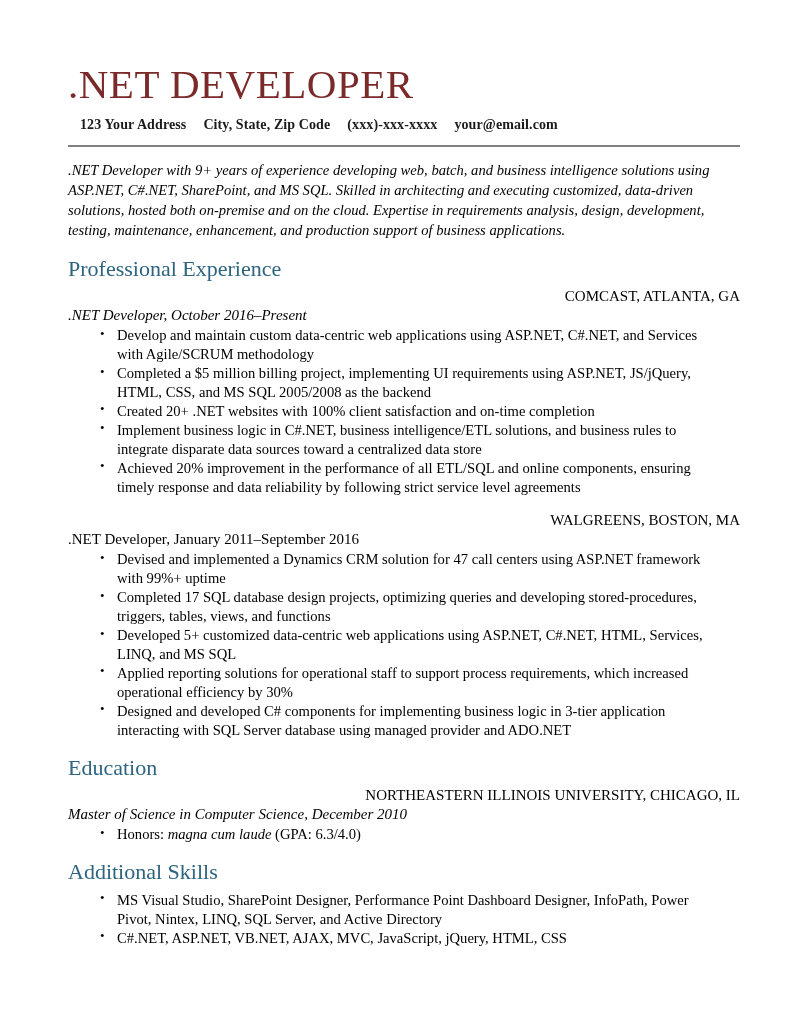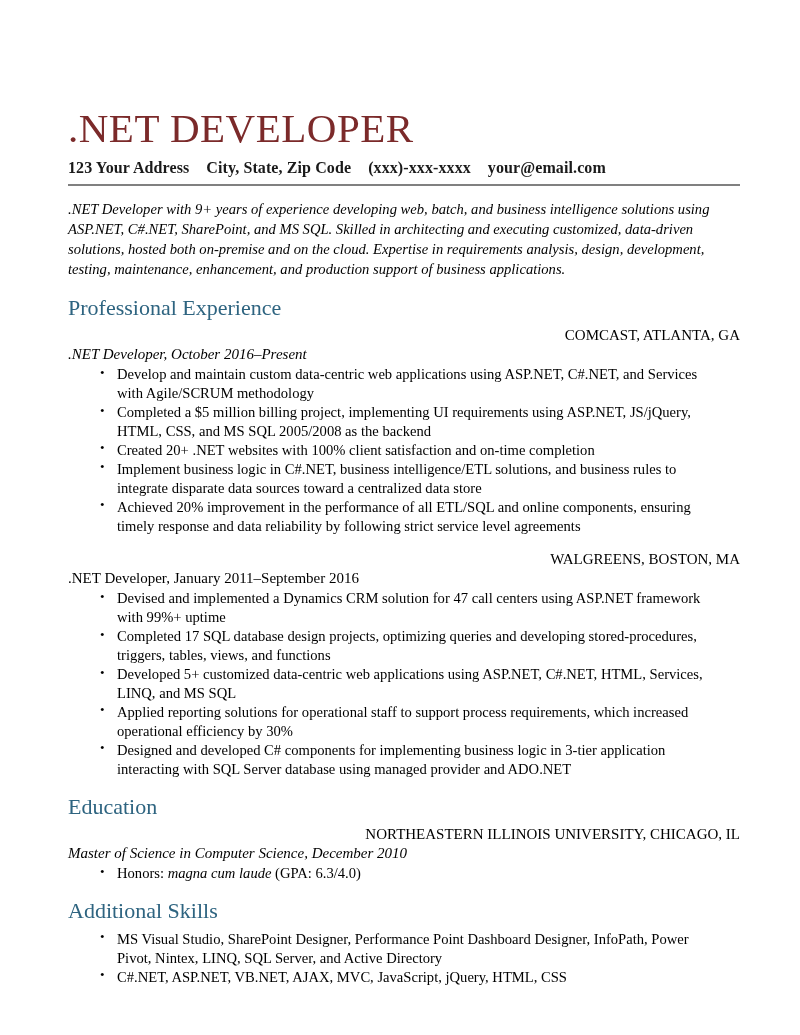--- a/index.html
+++ b/index.html
@@ -14,39 +14,39 @@
     font-family: "Liberation Serif", "DejaVu Serif", serif;
     color: #000000;
     overflow: hidden;
   }
   .page {
     position: relative;
     width: 800px;
     height: 742px;
     background: #ffffff;
     box-sizing: border-box;
-    padding: 108px 60px 0 68px;
+    padding: 64px 60px 0 68px;
   }
 
   
   .name-title {
     font-size: 41px;
     line-height: 1.0;
     font-weight: normal;
     color: #7B2A2A;
     letter-spacing: 0.5px;
     margin: 0 0 10px 0;
     font-family: "Liberation Serif", "DejaVu Serif", serif;
   }
   .contact-line {
-    font-size: 16px;
+    font-size: 14px;
     font-weight: bold;
     color: #1a1a1a;
     white-space: nowrap;
-    margin: 0;
+    margin: 12px;
     padding: 0;
     letter-spacing: 0.1px;
   }
   .contact-item { display: inline-block; }
   .contact-gap { display: inline-block; width: 17px; }
   .header-rule {
     margin-top: 7px;
     border: 0;
     border-top: 2px solid #808080;
     width: 100%;

